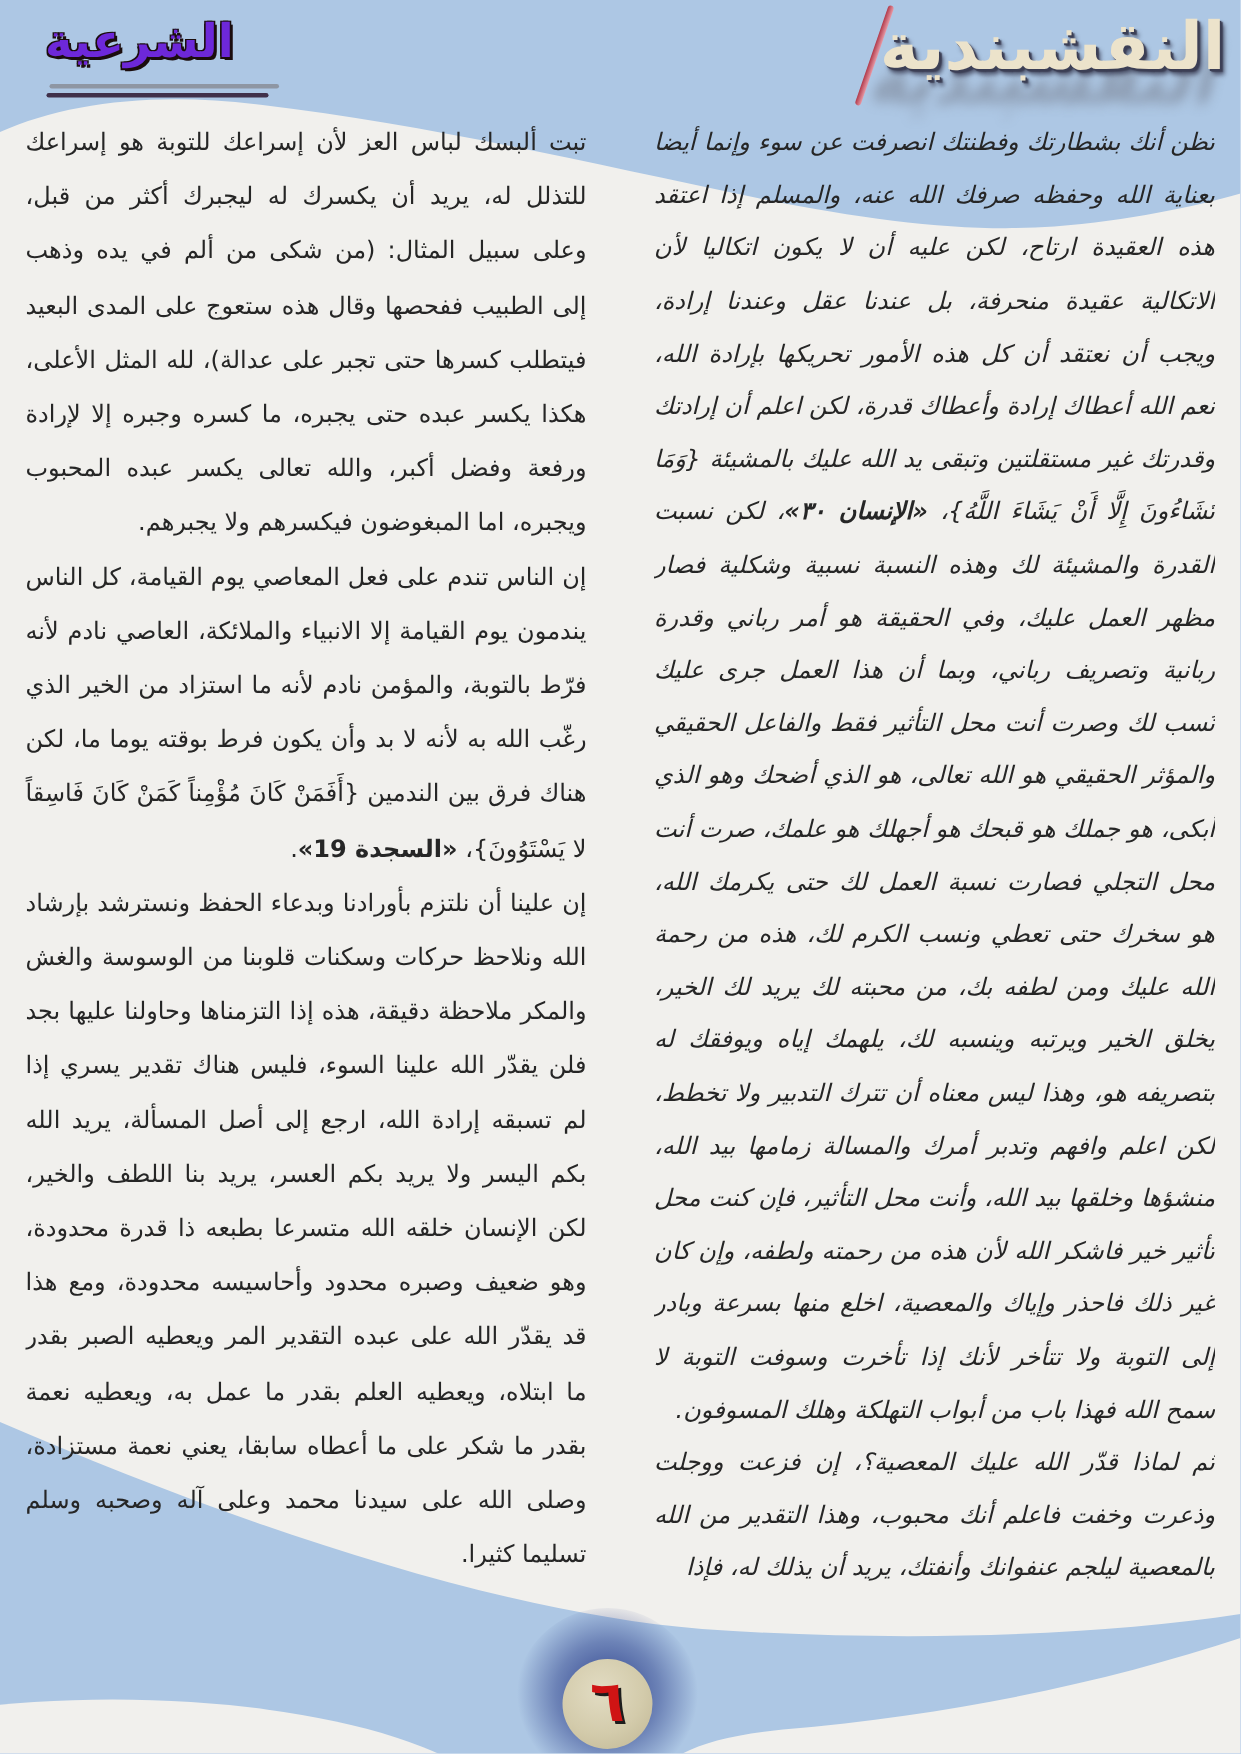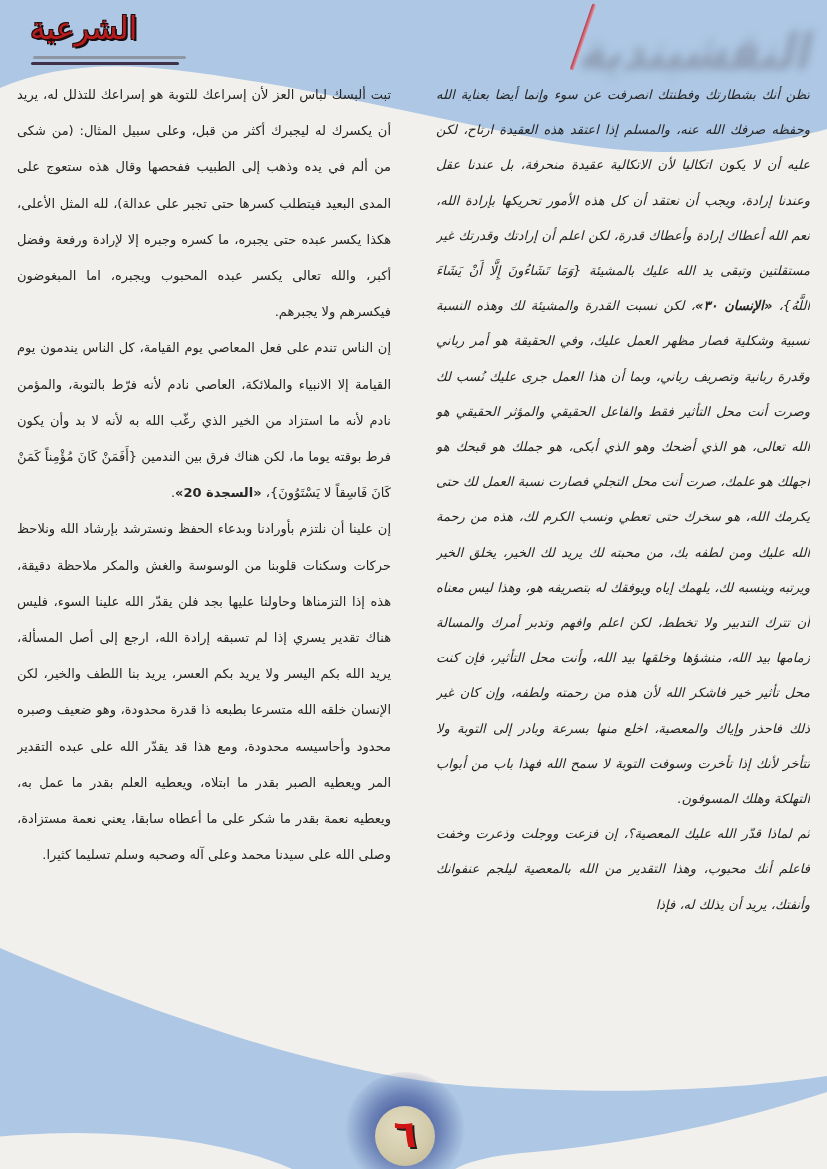--- a/index.html
+++ b/index.html
@@ -8,22 +8,22 @@
     width:827px;height:1169px;
     background:#adc7e4;
     overflow:hidden;
     font-family:"DejaVu Sans",sans-serif;
   }
   .bg-svg{position:absolute;inset:0;z-index:0;}
 
   
   .logo-left{
     position:absolute;left:30px;top:10px;z-index:3;
-    font-size:31px;font-weight:normal;
-    color:#b91c1c;
+    font-size:31px;font-weight:bold;
+    color:#6d28d9;
     text-shadow:2px 2px 0 #1b0d0d,-1px -1px 0 #1b0d0d,1px -1px 0 #1b0d0d,-1px 1px 0 #1b0d0d;
     letter-spacing:1px;
   }
   .rule{position:absolute;z-index:3;border-radius:2px;}
   .rule-gray{left:33px;top:56px;width:153px;height:2.5px;background:#8e96a3;}
   .rule-dark{left:31px;top:62px;width:148px;height:2.5px;background:#40304a;}
 
   .logo-right{
     position:absolute;right:10px;top:6px;z-index:3;
     font-size:44px;font-weight:bold;
@@ -44,21 +44,21 @@
     transform:rotate(19deg);
     border-radius:2px;
   }
 
   
   .column{
     position:absolute;top:77px;z-index:2;
     width:374px;height:1005px;
     direction:rtl;
     text-align:justify;
-    font-size:13px;
+    font-size:16px;
     line-height:35.2px;
     color:#262626;
     overflow:hidden;
   }
   .column-right{right:17px;font-style:italic;}
   .column-left{left:17px;line-height:36.2px;}
   .column p{margin:0;}
   .column .b{font-weight:bold;}
 
   
@@ -106,29 +106,30 @@
       C 492,1156 470,1161 455,1169
       L 827,1169
       Z"></path>
   </svg>
 
   <div class="logo-left">الشرعية</div>
   <div class="rule rule-gray"></div>
   <div class="rule rule-dark"></div>
 
   <div class="logo-right-shadow">النقشبندية</div>
+  <div class="logo-right">النقشبندية</div>
   <div class="slash"></div>
 
   <div class="column column-right">
       <p><span>تظن أنك بشطارتك وفطنتك انصرفت عن سوء وإنما أيضا بعناية الله وحفظه صرفك الله عنه، والمسلم إذا اعتقد هذه العقيدة ارتاح، لكن عليه أن لا يكون اتكاليا لأن الاتكالية عقيدة منحرفة، بل عندنا عقل وعندنا إرادة، ويجب أن نعتقد أن كل هذه الأمور تحريكها بإرادة الله، نعم الله أعطاك إرادة وأعطاك قدرة، لكن اعلم أن إرادتك وقدرتك غير مستقلتين وتبقى يد الله عليك بالمشيئة {وَمَا تَشَاءُونَ إِلَّا أَنْ يَشَاءَ اللَّهُ}، </span><span class="b">«الإنسان ٣٠»</span><span>، لكن نسبت القدرة والمشيئة لك وهذه النسبة نسبية وشكلية فصار مظهر العمل عليك، وفي الحقيقة هو أمر رباني وقدرة ربانية وتصريف رباني، وبما أن هذا العمل جرى عليك نُسب لك وصرت أنت محل التأثير فقط والفاعل الحقيقي والمؤثر الحقيقي هو الله تعالى، هو الذي أضحك وهو الذي أبكى، هو جملك هو قبحك هو أجهلك هو علمك، صرت أنت محل التجلي فصارت نسبة العمل لك حتى يكرمك الله، هو سخرك حتى تعطي ونسب الكرم لك، هذه من رحمة الله عليك ومن لطفه بك، من محبته لك يريد لك الخير، يخلق الخير ويرتبه وينسبه لك، يلهمك إياه ويوفقك له بتصريفه هو، وهذا ليس معناه أن تترك التدبير ولا تخطط، لكن اعلم وافهم وتدبر أمرك والمسالة زمامها بيد الله، منشؤها وخلقها بيد الله، وأنت محل التأثير، فإن كنت محل تأثير خير فاشكر الله لأن هذه من رحمته ولطفه، وإن كان غير ذلك فاحذر وإياك والمعصية، اخلع منها بسرعة وبادر إلى التوبة ولا تتأخر لأنك إذا تأخرت وسوفت التوبة لا سمح الله فهذا باب من أبواب التهلكة وهلك المسوفون.</span></p>
       <p><span>ثم لماذا قدّر الله عليك المعصية؟، إن فزعت ووجلت وذعرت وخفت فاعلم أنك محبوب، وهذا التقدير من الله بالمعصية ليلجم عنفوانك وأنفتك، يريد أن يذلك له، فإذا</span></p>
     </div>
   <div class="column column-left">
       <p><span>تبت ألبسك لباس العز لأن إسراعك للتوبة هو إسراعك للتذلل له، يريد أن يكسرك له ليجبرك أكثر من قبل، وعلى سبيل المثال: (من شكى من ألم في يده وذهب إلى الطبيب ففحصها وقال هذه ستعوج على المدى البعيد فيتطلب كسرها حتى تجبر على عدالة)، لله المثل الأعلى، هكذا يكسر عبده حتى يجبره، ما كسره وجبره إلا لإرادة ورفعة وفضل أكبر، والله تعالى يكسر عبده المحبوب ويجبره، اما المبغوضون فيكسرهم ولا يجبرهم.</span></p>
-      <p><span>إن الناس تندم على فعل المعاصي يوم القيامة، كل الناس يندمون يوم القيامة إلا الانبياء والملائكة، العاصي نادم لأنه فرّط بالتوبة، والمؤمن نادم لأنه ما استزاد من الخير الذي رغّب الله به لأنه لا بد وأن يكون فرط بوقته يوما ما، لكن هناك فرق بين الندمين {أَفَمَنْ كَانَ مُؤْمِناً كَمَنْ كَانَ فَاسِقاً لا يَسْتَوُونَ}، </span><span class="b">«السجدة 20»</span><span>.</span></p>
+      <p><span>إن الناس تندم على فعل المعاصي يوم القيامة، كل الناس يندمون يوم القيامة إلا الانبياء والملائكة، العاصي نادم لأنه فرّط بالتوبة، والمؤمن نادم لأنه ما استزاد من الخير الذي رغّب الله به لأنه لا بد وأن يكون فرط بوقته يوما ما، لكن هناك فرق بين الندمين {أَفَمَنْ كَانَ مُؤْمِناً كَمَنْ كَانَ فَاسِقاً لا يَسْتَوُونَ}، </span><span class="b">«السجدة 19»</span><span>.</span></p>
       <p><span>إن علينا أن نلتزم بأورادنا وبدعاء الحفظ ونسترشد بإرشاد الله ونلاحظ حركات وسكنات قلوبنا من الوسوسة والغش والمكر ملاحظة دقيقة، هذه إذا التزمناها وحاولنا عليها بجد فلن يقدّر الله علينا السوء، فليس هناك تقدير يسري إذا لم تسبقه إرادة الله، ارجع إلى أصل المسألة، يريد الله بكم اليسر ولا يريد بكم العسر، يريد بنا اللطف والخير، لكن الإنسان خلقه الله متسرعا بطبعه ذا قدرة محدودة، وهو ضعيف وصبره محدود وأحاسيسه محدودة، ومع هذا قد يقدّر الله على عبده التقدير المر ويعطيه الصبر بقدر ما ابتلاه، ويعطيه العلم بقدر ما عمل به، ويعطيه نعمة بقدر ما شكر على ما أعطاه سابقا، يعني نعمة مستزادة، وصلى الله على سيدنا محمد وعلى آله وصحبه وسلم تسليما كثيرا.</span></p>
     </div>
 
   <div class="sphere-glow"></div>
   <div class="sphere">
     <span class="page-num">٦</span>
   </div>
 
 </div>
 

